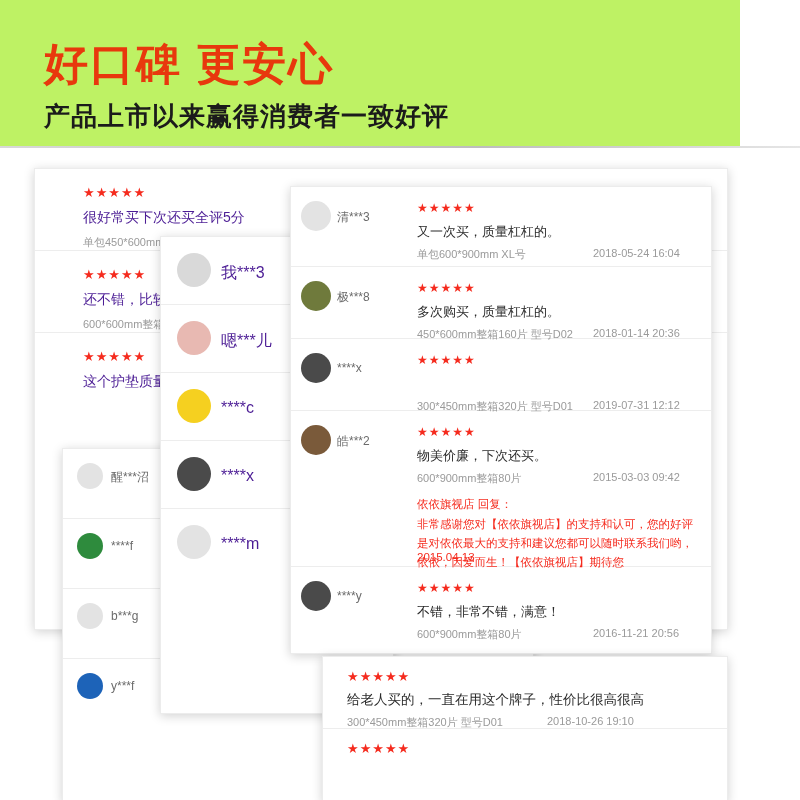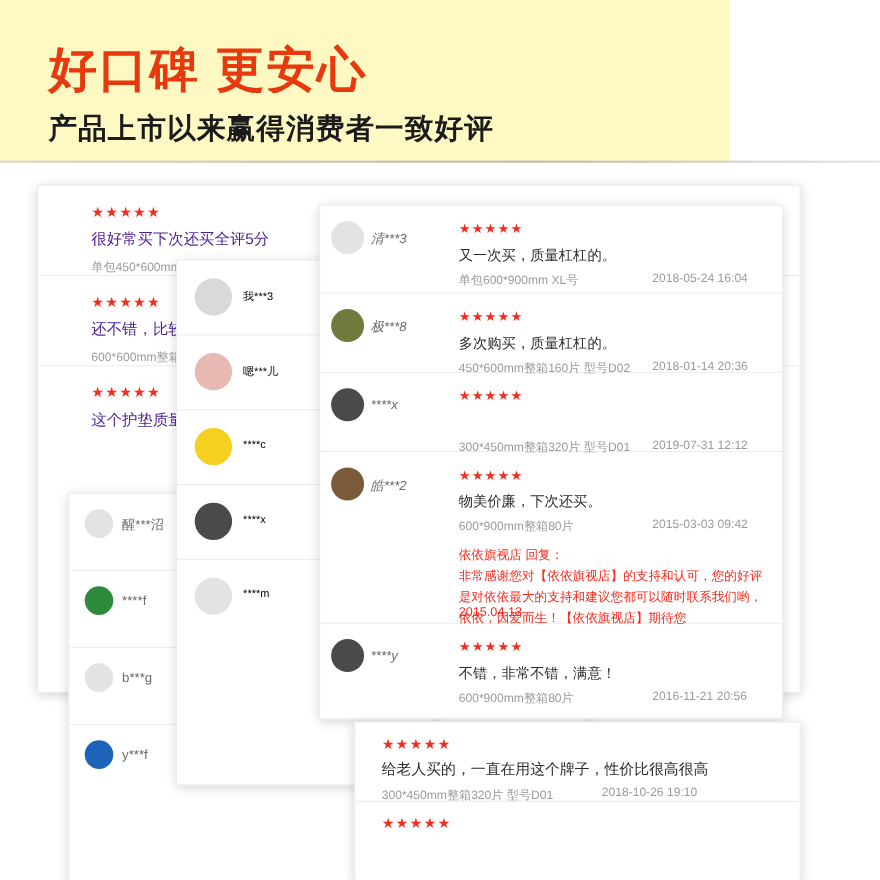--- a/index.html
+++ b/index.html
@@ -4,21 +4,21 @@
 <style>
   html,body{margin:0;padding:0;}
   body{
     width:800px;height:800px;overflow:hidden;background:#ffffff;
     font-family:"Liberation Sans","DejaVu Sans",sans-serif;
     -webkit-font-smoothing:antialiased;
   }
   .page{position:relative;width:800px;height:800px;overflow:hidden;}
 
   
-  .header{position:absolute;left:0;top:0;width:664px;height:148px;background:#fef9c3;}
+  .header{position:absolute;left:0;top:0;width:740px;height:148px;background:#bef264;}
   .headline{
     position:absolute;left:44px;top:38px;
     font-size:44px;line-height:52px;font-weight:bold;color:#e8380d;
     letter-spacing:2px;
   }
   .subline{
     position:absolute;left:44px;top:100px;
     font-size:26px;line-height:32px;font-weight:bold;color:#1b1b1b;
     letter-spacing:1px;
   }
@@ -87,27 +87,27 @@
   #panelB .avatar{left:14px;top:14px;width:26px;height:26px;}
   #panelB .uname{left:48px;top:20px;}
   #panelB .stars{position:absolute;left:160px;top:18px;}
   #panelB .ctext{position:absolute;left:160px;top:38px;}
   #panelB .cmeta{position:absolute;left:160px;top:58px;}
 
   
   #panelC{left:160px;top:236px;width:232px;height:476px;}
   #panelC .row{height:68px;}
   #panelC .avatar{left:16px;top:16px;width:34px;height:34px;}
-  #panelC .uname{left:60px;top:26px;font-size:10px;color:#000000;}
+  #panelC .uname{left:60px;top:26px;font-size:16px;color:#4c1d95;}
 
   
   #panelD{left:290px;top:186px;width:420px;height:466px;}
   #panelD .row{padding:0;}
   #panelD .avatar{left:10px;top:14px;width:30px;height:30px;}
-  #panelD .uname{left:46px;top:22px;font-style:italic;}
+  #panelD .uname{left:46px;top:22px;}
   #panelD .stars{position:absolute;left:126px;top:14px;}
   #panelD .ctext{position:absolute;left:126px;top:36px;}
   #panelD .cmeta{position:absolute;left:126px;top:60px;}
   #panelD .cdate{position:absolute;left:302px;top:60px;}
 
   
   #panelE{left:322px;top:656px;width:404px;height:144px;}
   #panelE .row{height:72px;}
   #panelE .stars{position:absolute;left:24px;top:12px;font-size:13px;}
   #panelE .ctext{position:absolute;left:24px;top:34px;font-size:13.5px;}

